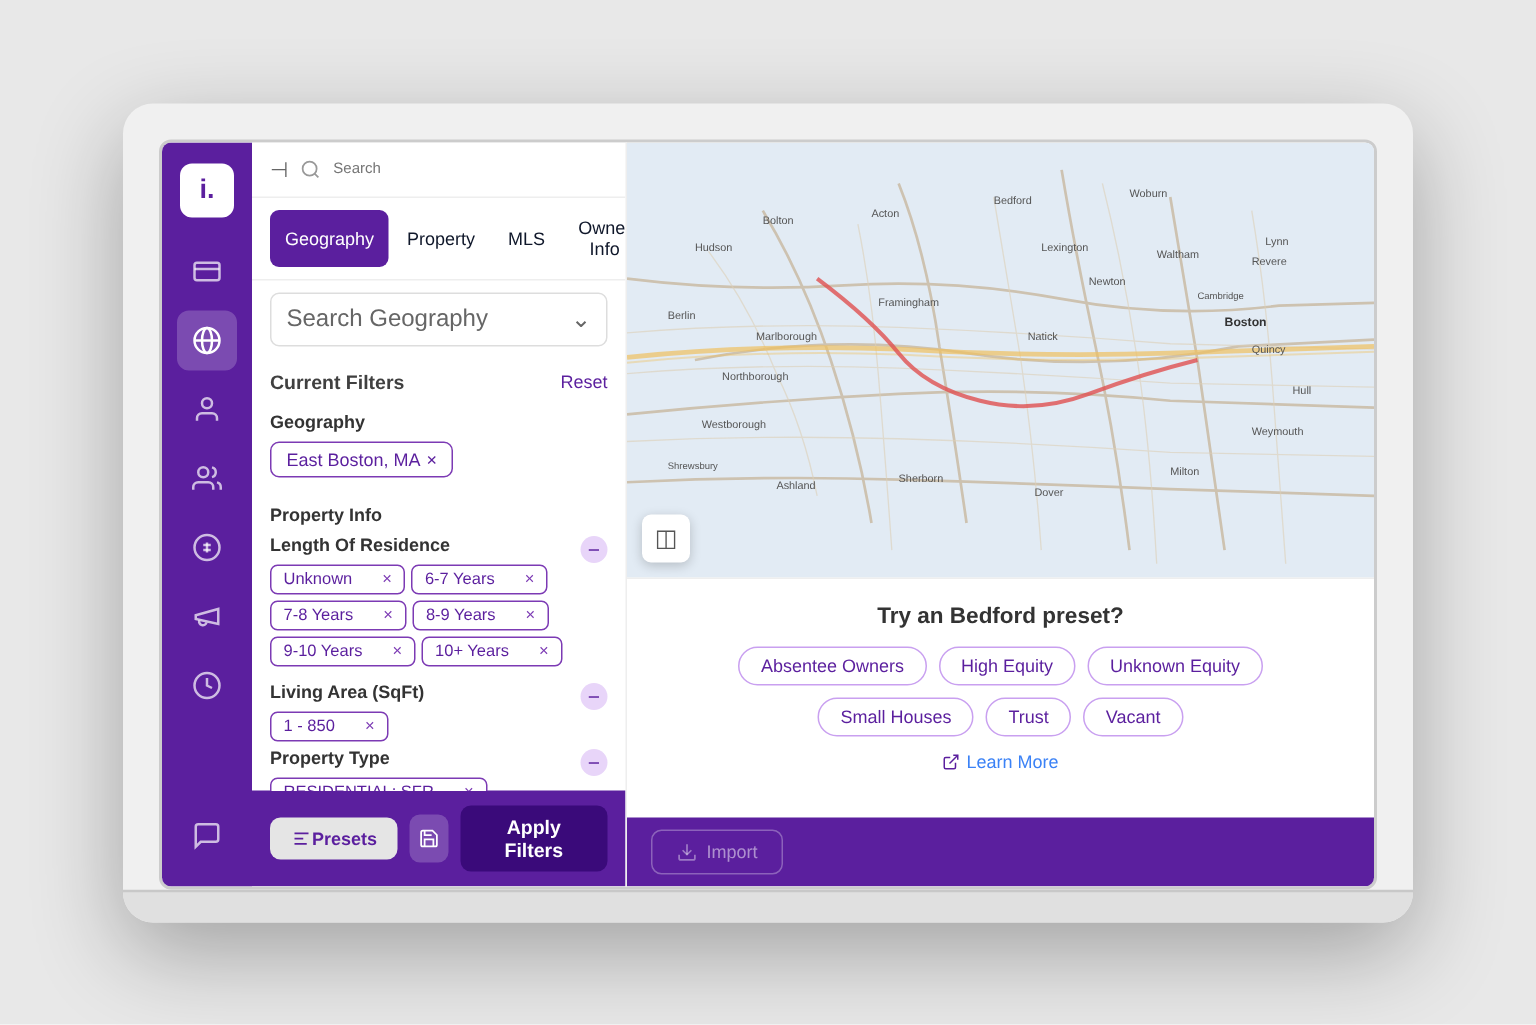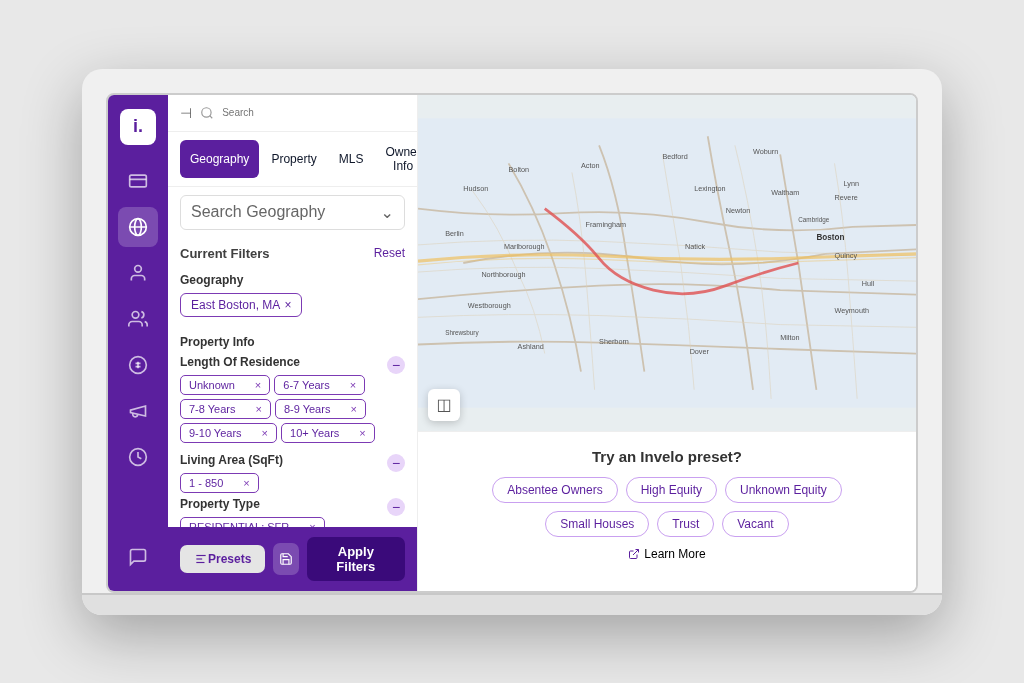--- a/index.html
+++ b/index.html
@@ -366,21 +366,21 @@
       border: 1.5px solid #c9a0f0;
       border-radius: 20px;
       font-size: 12px;
       color: #5b1f9e;
       background: #fff;
       cursor: pointer;
     }
 
     .learn-more {
       font-size: 12px;
-      color: #000000;
+      color: #3b82f6;
       cursor: pointer;
       display: flex;
       align-items: center;
       gap: 4px;
       text-decoration: none;
     }
 
     .import-btn {
       display: flex;
       align-items: center;
@@ -648,36 +648,46 @@
           <text x="460" y="215" font-size="8" fill="#555" font-family="sans-serif">Weymouth</text>
         </svg>
 
         
         <div class="map-overlay-btn">
           ◫
         </div>
       </div>
 
       <div class="preset-panel">
-        <div class="preset-title">Try an Invelo preset?</div>
+        <div class="preset-title">Try an Bedford preset?</div>
         <div class="preset-tags">
           <button class="preset-tag">Absentee Owners</button>
           <button class="preset-tag">High Equity</button>
           <button class="preset-tag">Unknown Equity</button>
           <button class="preset-tag">Small Houses</button>
           <button class="preset-tag">Trust</button>
           <button class="preset-tag">Vacant</button>
         </div>
         <a class="learn-more">
           <svg width="12" height="12" viewBox="0 0 24 24" fill="none" stroke="#5b1f9e" stroke-width="2">
             <path d="M18 13v6a2 2 0 0 1-2 2H5a2 2 0 0 1-2-2V8a2 2 0 0 1 2-2h6"></path>
             <polyline points="15 3 21 3 21 9"></polyline>
             <line x1="10" y1="14" x2="21" y2="3"></line>
           </svg>
           <span>Learn More</span>
         </a>
       </div>
 
+      <div style="background:#5b1f9e; padding:8px 16px; display:flex; align-items:center; gap:10px;">
+        <button class="import-btn">
+          <svg width="14" height="14" viewBox="0 0 24 24" fill="none" stroke="rgba(255,255,255,0.4)" stroke-width="2">
+            <path d="M21 15v4a2 2 0 0 1-2 2H5a2 2 0 0 1-2-2v-4"></path>
+            <polyline points="7 10 12 15 17 10"></polyline>
+            <line x1="12" y1="15" x2="12" y2="3"></line>
+          </svg>
+          <span>Import</span>
+        </button>
+      </div>
     </div>
 
   </div>
   <div class="laptop-base"></div>
 </div>
 
 </body></html>

